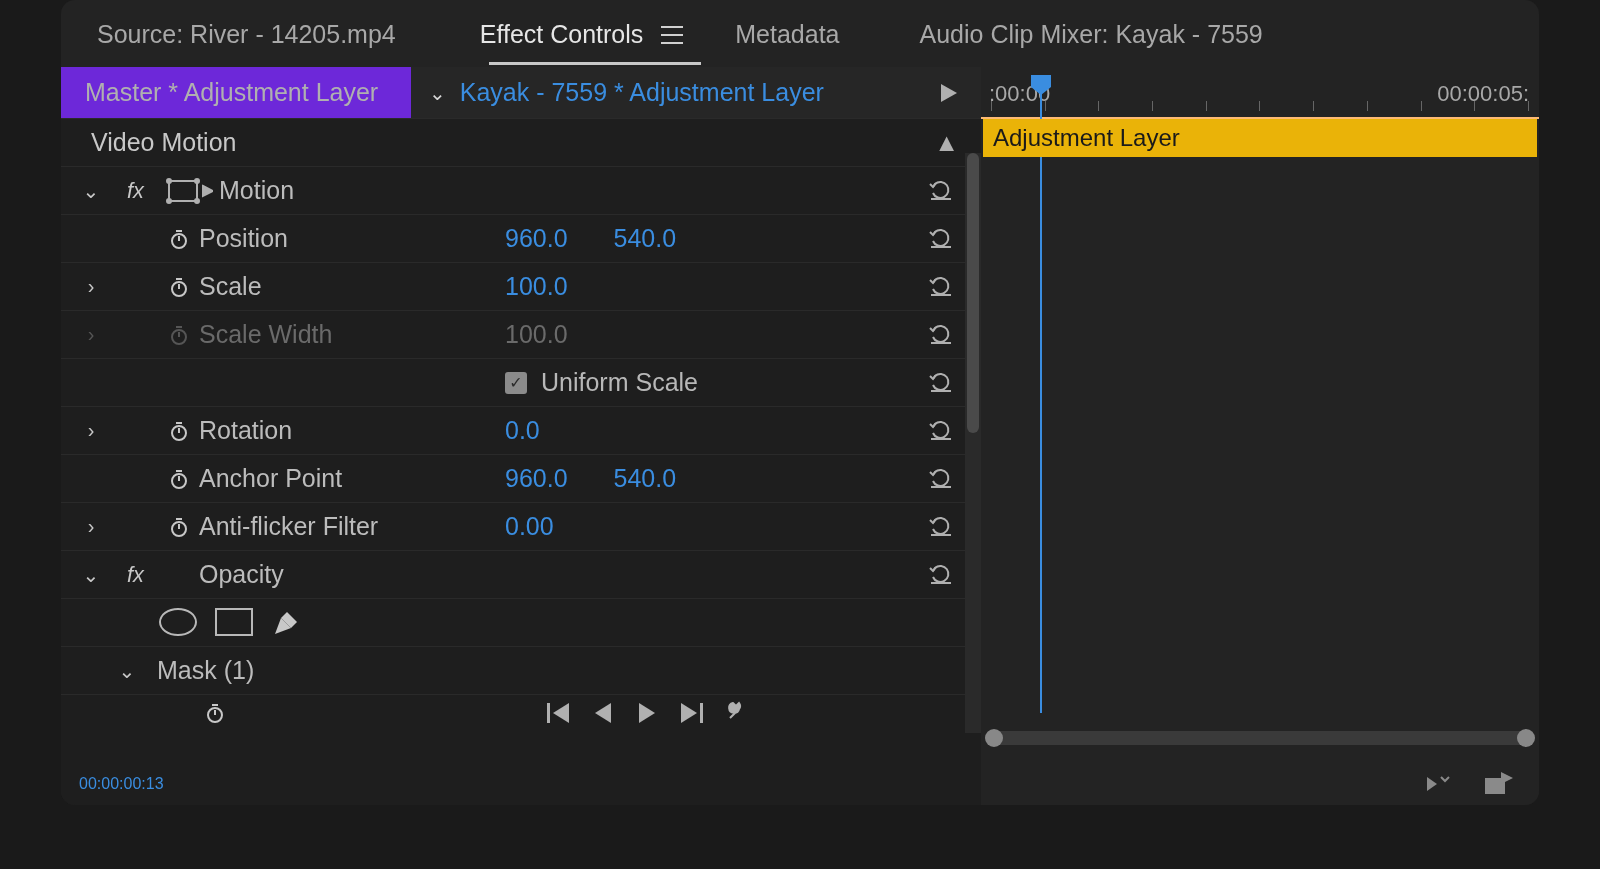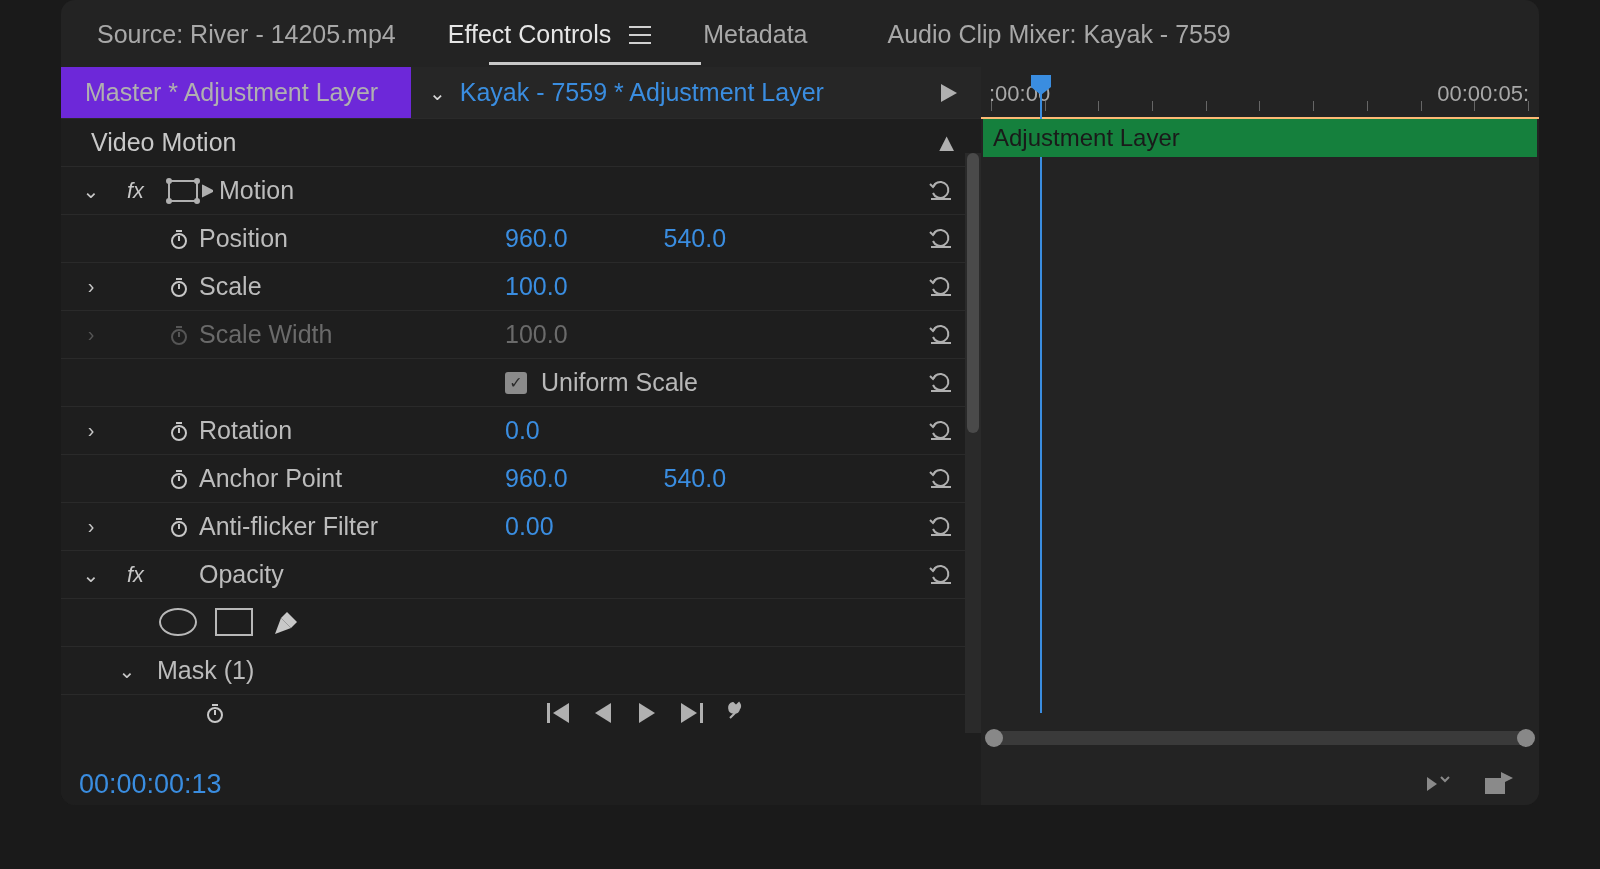--- a/index.html
+++ b/index.html
@@ -1,20 +1,20 @@
 <!DOCTYPE html>
 <html><head>
 <meta charset="utf-8">
 <style>
 * { margin:0; padding:0; box-sizing:border-box; }
 html,body { width:1600px; height:869px; background:#1a1a1a; font-family:"Segoe UI",Arial,sans-serif; color:#b8b8b8; overflow:hidden; }
 .panel { width:1478px; height:805px; margin:0 auto; background:#232323; border-radius:14px; display:flex; flex-direction:column; overflow:hidden; position:relative; }
 .tabs { display:flex; align-items:center; gap:52px; padding:20px 36px 18px 36px; font-size:25px; color:#a8a8a8; }
 .tab { cursor:pointer; display:flex; align-items:center; gap:18px; }
-.tab.active { color:#e6e6e6; }
+.tab.active { color:#e6e6e6;margin-left:32px; }
 .tab-underline { position:absolute; left:428px; top:62px; width:212px; height:3px; background:#c8c8c8; }
 .menu-icon { width:22px; height:18px; display:flex; flex-direction:column; justify-content:space-between; }
 .menu-icon span { height:2px; background:#d0d0d0; }
 
 .body { flex:1; display:flex; overflow:hidden; }
 .left { width:920px; background:#1e1e1e; display:flex; flex-direction:column; position:relative; }
 .right { flex:1; background:#232323; position:relative; }
 
 .clip-row { display:flex; align-items:center; height:52px; border-bottom:1px solid #2a2a2a; }
 .master { flex:0 0 350px; padding-left:24px; font-size:25px; color:#b0b0b0; background:#6d28d9; height:100%; display:flex; align-items:center; }
@@ -26,50 +26,50 @@
 .section-head { display:flex; align-items:center; height:48px; padding:0 22px 0 30px; font-size:25px; color:#c8c8c8; border-bottom:1px solid #2a2a2a; }
 .section-head .tri-up { margin-left:auto; color:#b0b0b0; }
 
 .rows { flex:1; overflow:hidden; }
 .prow { display:flex; align-items:center; height:48px; border-bottom:1px solid #2a2a2a; padding-right:18px; }
 .col-toggle { width:60px; display:flex; justify-content:center; color:#c8c8c8; font-size:20px;}
 .col-fx { width:38px; display:flex; justify-content:center; }
 .col-sw { width:40px; display:flex; justify-content:center; }
 .col-label { flex:0 0 300px; font-size:25px; color:#bcbcbc; display:flex; align-items:center; gap:10px; }
 .col-label.dim { color:#6a6a6a; }
-.col-vals { flex:1; display:flex; gap:96px; font-size:25px; color:#3a8de0; padding-left:6px; }
+.col-vals { flex:1; display:flex; gap:46px; font-size:25px; color:#3a8de0; padding-left:6px; }
 .col-vals.dim { color:#6a6a6a; }
 .col-reset { width:44px; display:flex; justify-content:center; }
 
 .indent-1 .col-toggle{ width:60px; }
 .indent-1 .col-fx{ width:38px; }
 .indent-1 { padding-left:0; }
 .extra-indent { padding-left:36px; }
 
 .checkbox { width:22px; height:22px; background:#8b8b8b; border-radius:3px; display:flex; align-items:center; justify-content:center; color:#2a2a2a; font-size:16px; }
 
 .mask-tools { margin-left:98px; display:flex; gap:18px; }
 .tool { width:38px; height:28px; border:2px solid #b8b8b8; }
 .tool.ellipse { border-radius:50%; }
 
 .footer { position:absolute; left:0; bottom:0; height:42px; display:flex; align-items:center; padding-left:18px; width:100%; }
-.footer .tc { color:#3a8de0; font-size:27px; }
+.footer .tc { color:#3a8de0; font-size:16px; }
 
 .scrollbar-v { position:absolute; right:0; top:86px; bottom:72px; width:16px; background:#2a2a2a; }
 .scrollbar-v .thumb { position:absolute; left:2px; right:2px; top:0; height:280px; background:#4a4a4a; border-radius:6px; }
 
 
 .ruler { height:52px; position:relative; border-bottom:2px solid #fdba74; }
 .ruler .ttxt { position:absolute; top:14px; font-size:22px; color:#a8a8a8; }
 .playhead { position:absolute; top:8px; left:50px; }
 .playhead .head { width:20px; height:20px; background:#3a8de0; clip-path:polygon(0 0,100% 0,100% 60%,50% 100%,0 60%); }
 .playhead .line { position:absolute; left:9px; top:18px; width:2px; height:620px; background:#3a8de0; }
 .ticks { position:absolute; left:10px; right:10px; top:34px; height:14px; display:flex; justify-content:space-between; }
 .ticks i { width:1px; height:10px; background:#666; display:block; }
-.clipbar { position:absolute; left:2px; right:2px; top:52px; height:38px; background:#15803d; color:#1a1a1a; font-size:24px; display:flex; align-items:center; padding-left:10px; }
+.clipbar { position:absolute; left:2px; right:2px; top:52px; height:38px; background:#eab308; color:#1a1a1a; font-size:24px; display:flex; align-items:center; padding-left:10px; }
 
 .hscroll { position:absolute; left:6px; right:6px; bottom:60px; height:14px; background:#3a3a3a; border-radius:8px; }
 .hscroll .knob { width:18px; height:18px; background:#888; border-radius:50%; position:absolute; top:-2px; }
 .hscroll .knob.left{ left:-2px; } .hscroll .knob.right{ right:-2px; }
 
 svg { display:block; }
 .fx-svg { width:26px; height:26px; }
 .sw-svg { width:22px; height:22px; }
 .reset-svg { width:28px; height:28px; stroke:#b0b0b0; fill:none; stroke-width:2; }
 .frame-svg { width:48px; height:26px; stroke:#b0b0b0; fill:none; stroke-width:2; }

